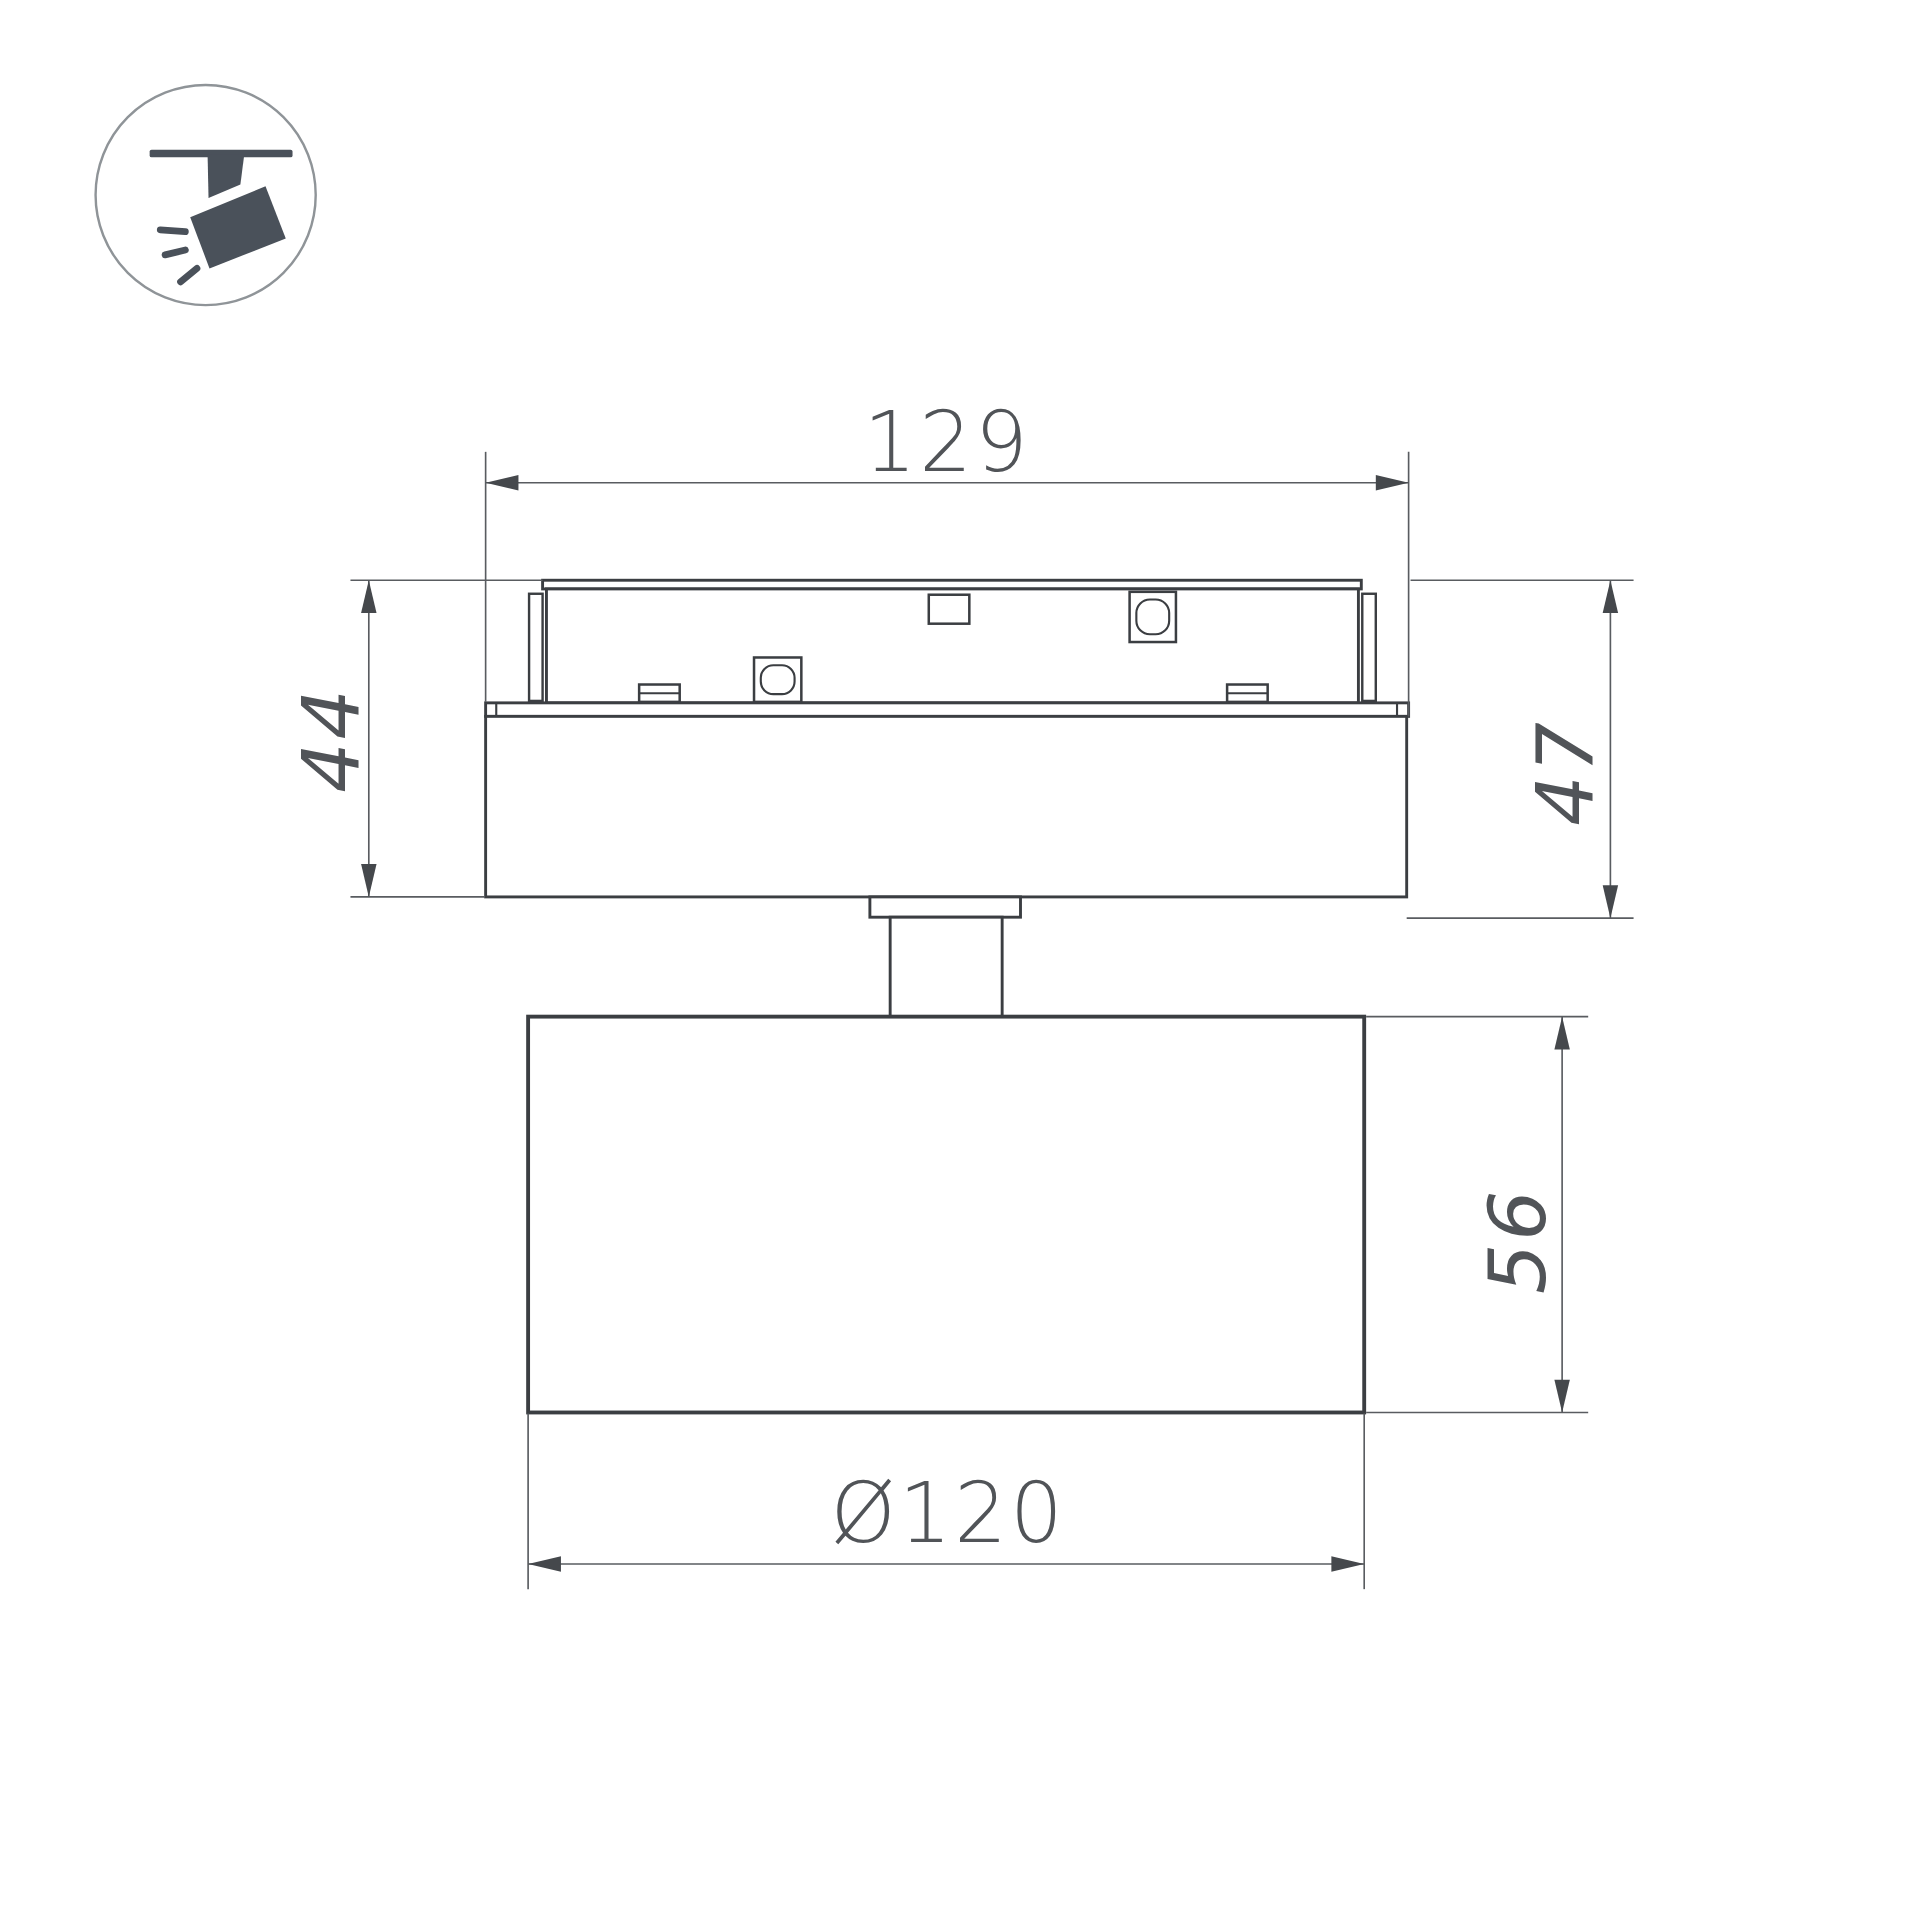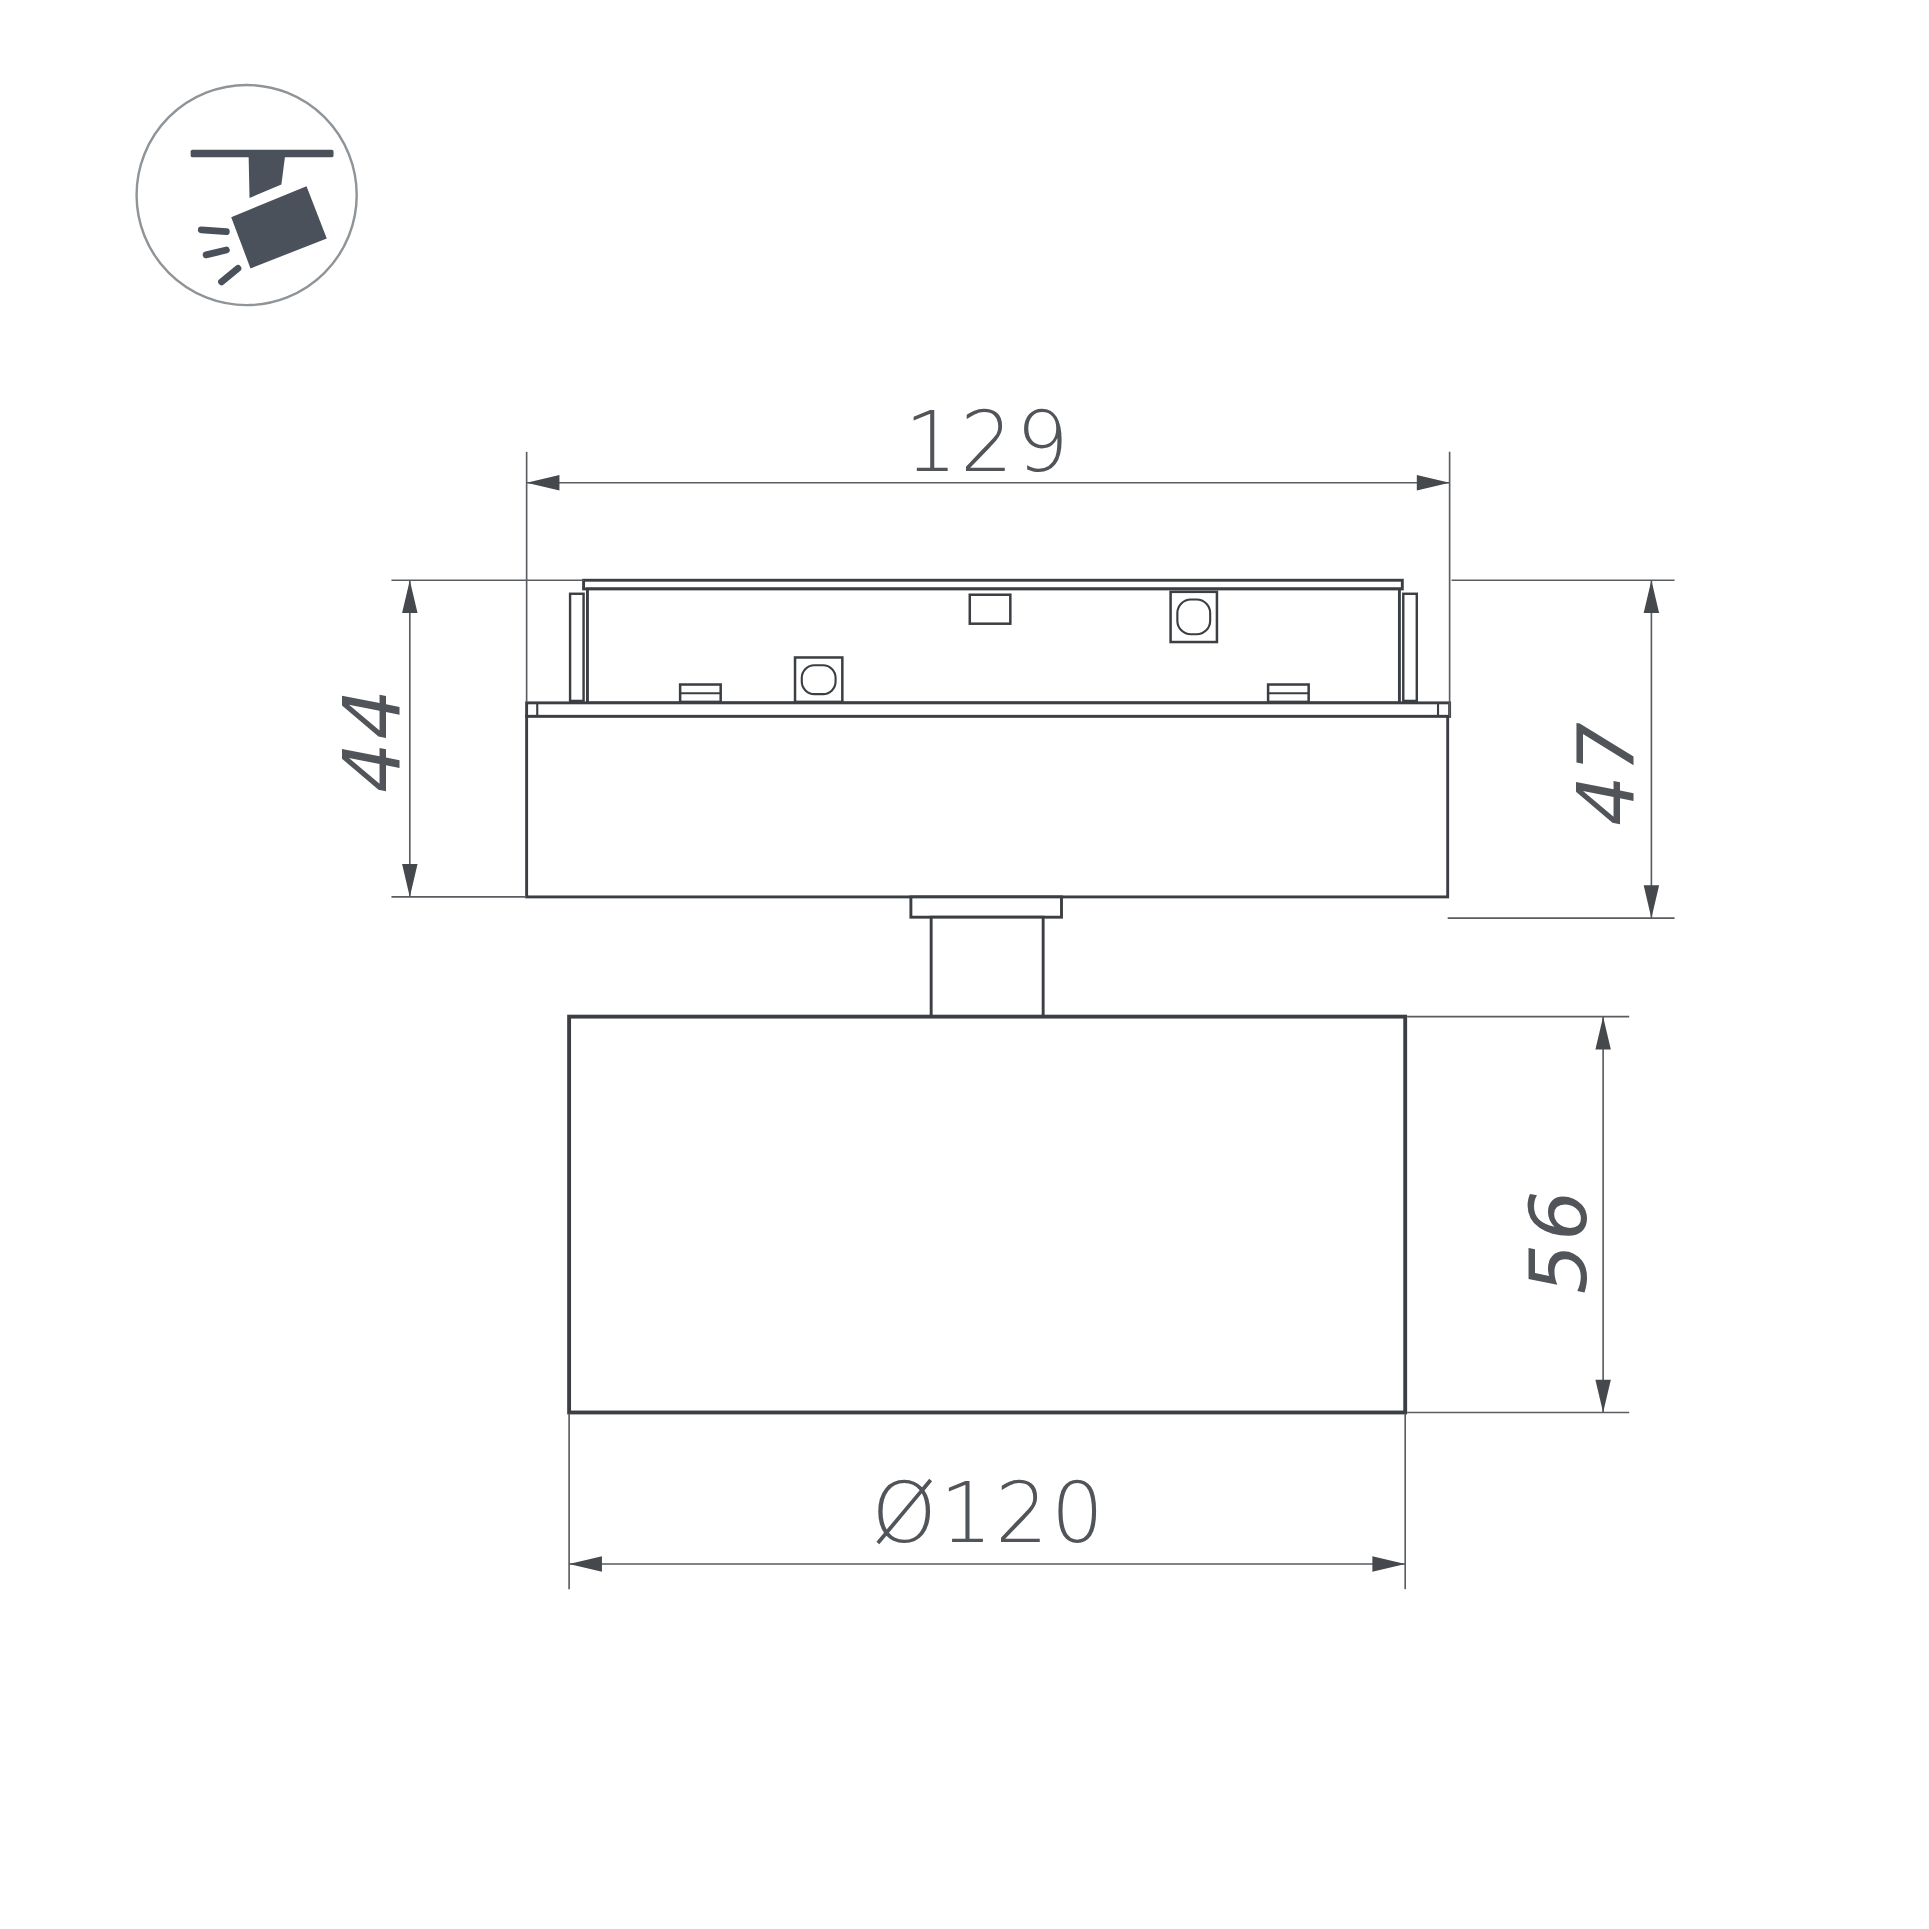--- a/index.html
+++ b/index.html
@@ -9,21 +9,20 @@
     width: 1929px;
     height: 1929px;
     font-family: "Liberation Sans", sans-serif;
   }
   #stage {
     position: relative;
     width: 1708px;
     height: 1929px;
     background: #ffffff;
     overflow: hidden;
-    margin-left: 41px;
   }
   svg { display: block; }
 
   
   .part {
     fill: #ffffff;
     stroke: #3b3e42;
     stroke-width: 3;
     stroke-linejoin: miter;
   }

